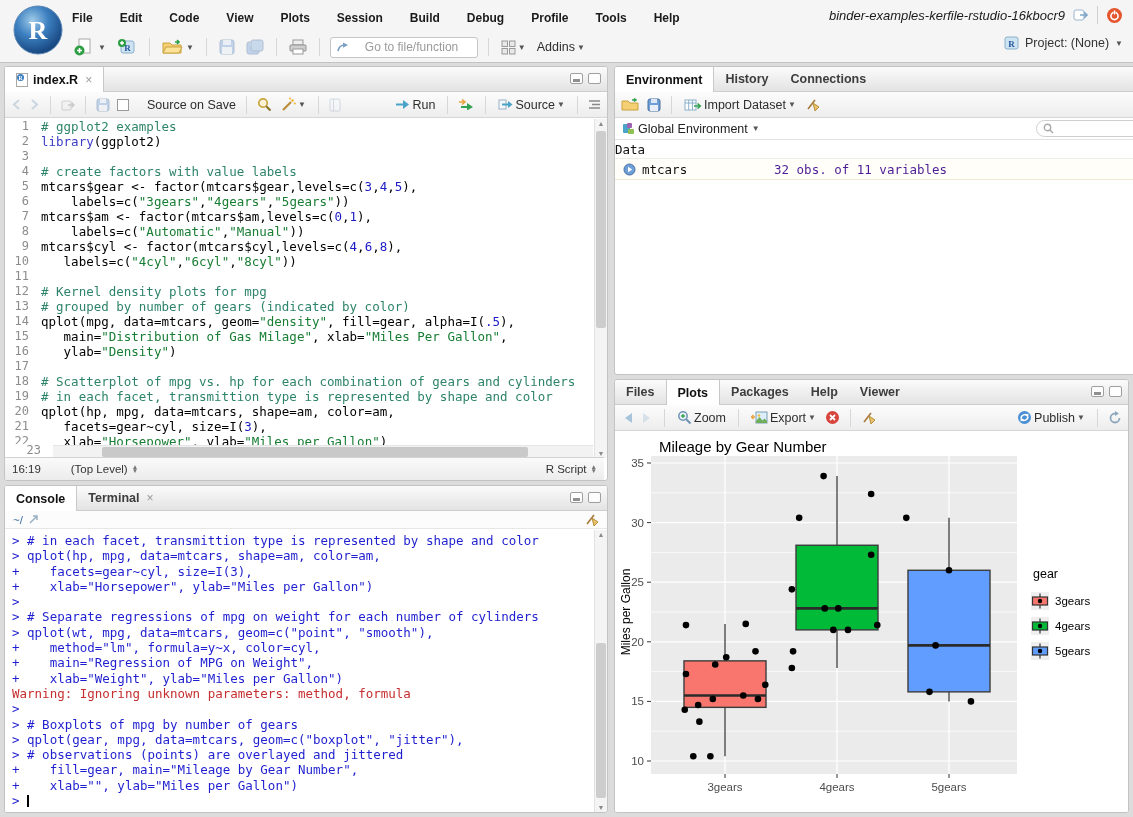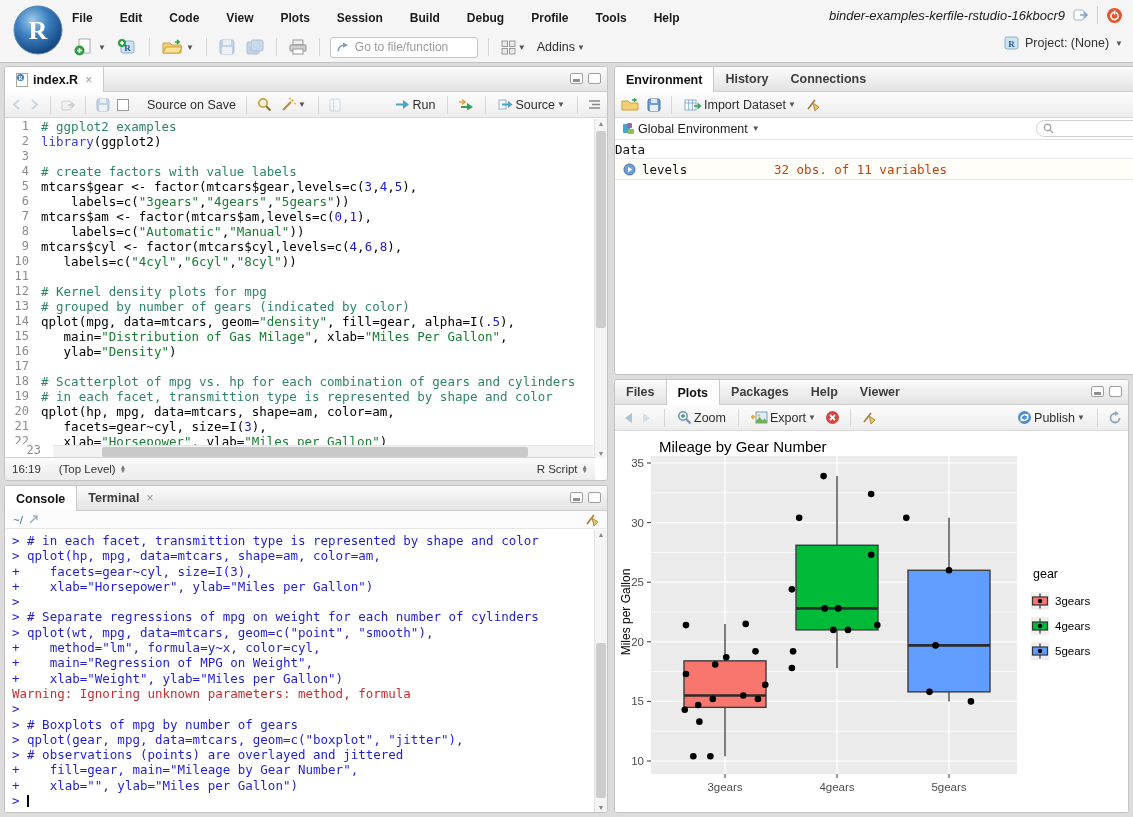--- a/index.html
+++ b/index.html
@@ -12,21 +12,21 @@
             border-bottom:1px solid #c3c3c3; }
   #logo { position:absolute; left:12px; top:4px; width:52px; height:52px; }
   #menu-bar { position:absolute; left:72px; top:7px; display:flex; gap:27px; height:22px; align-items:center; }
   .menu-item { font-size:12px; font-weight:700; color:#1b1b1b; cursor:default; }
   #session-box { position:absolute; right:10px; top:6px; display:flex; align-items:center; gap:8px;font-style:italic; }
   #session-name { font-size:13px; color:#1b1b1b; }
   .vdiv { width:1px; height:18px; background:#cfcfcf; }
   #main-toolbar { position:absolute; left:72px; top:33px; height:28px; display:flex; align-items:center; gap:7px; }
   .tbtn { display:flex; align-items:center; gap:2px; padding:2px; }
   .tb-sep { width:1px; height:18px; background:#d7d7d7; margin:0 3px; }
-  #goto-box { display:flex; align-items:center; gap:5px; width:148px; height:21px; background:#fff;
+  #goto-box { display:flex; align-items:center; gap:15px; width:148px; height:21px; background:#fff;
               border:1px solid #c6c6c6; border-radius:3px; padding:0 6px; }
   #goto-box span { font-size:12px; color:#9a9a9a; }
   #project-box { position:absolute; right:10px; top:36px; display:flex; align-items:center; gap:6px;
                  font-size:12.5px; color:#333; }
   .dd-arrow { font-size:8px; color:#555; }
 
   
   .pane { position:absolute; background:#fff; border:1px solid #c3c3c3; border-radius:3px; overflow:hidden; }
   #source-pane  { left:4px;  top:66px;  width:604px; height:415px; }
   #console-pane { left:4px;  top:485px; width:604px; height:328px; }
@@ -63,23 +63,23 @@
 
   .vscroll { position:absolute; right:0; width:13px; background:#f4f4f4; border-left:1px solid #e2e2e2; }
   .vthumb { position:absolute; left:1px; right:1px; background:#cdcdcd; border-radius:2px; }
   .sarrow { position:absolute; left:0; right:0; text-align:center; font-size:7px; color:#8a8a8a; }
   #ed-hscroll { position:absolute; left:48px; right:14px; bottom:22px; height:13px; background:#f2f2f2;
                 border-top:1px solid #e5e5e5; }
   #ed-hthumb { position:absolute; top:1px; height:10px; left:9%; width:79%; background:#c9c9c9; border-radius:2px; }
   #ed-line23 { position:absolute; left:0; bottom:22px; height:14px; width:48px; background:#fff;
                font-family:"DejaVu Sans Mono",monospace; font-size:12px; color:#8c8c8c; text-align:right;
                padding-right:12px; line-height:13px; }
-  .statusbar { position:absolute; left:0; right:12px; bottom:0; height:21px; border-top:1px solid #d2d2d2;
+  .statusbar { position:absolute; left:0; right:3px; bottom:0; height:21px; border-top:1px solid #d2d2d2;
                background:linear-gradient(#fafafa,#ececec); display:flex; align-items:center;
-               font-size:11.5px; color:#333; padding:11px 7px; gap:18px; }
+               font-size:11.5px; color:#333; padding:11px 7px; gap:30px; }
   .updown { display:inline-flex; flex-direction:column; line-height:4px; font-size:6.5px; color:#777; margin-left:4px; }
 
   
   #console-path { height:18px; display:flex; align-items:center; gap:5px; padding:0 8px; font-size:11.5px;
                   color:#444; background:#fcfcfc; border-bottom:1px solid #e7e7e7; }
   #console-body { position:absolute; left:0; right:13px; top:44px; bottom:0; background:#fff; overflow:hidden;
                   font-family:"DejaVu Sans Mono","Liberation Mono",monospace; font-size:12.5px;
                   line-height:15.3px; padding:3px 0 0 7px; }
   .cl { white-space:pre; }
   .cl-in { color:var(--console-blue); }
@@ -89,21 +89,21 @@
   
   #env-scope-row { height:22px; display:flex; align-items:center; gap:2px; padding:0 7px;
                    border-bottom:1px solid #e3e3e3; font-size:12.5px; color:#222; }
   #env-search { margin-left:auto; width:182px; height:17px; border:1px solid #cfcfcf; border-radius:9px;
                 display:flex; align-items:center; padding:0 6px; gap:4px; background:#fff; }
   #env-data-hdr { height:19px; padding:2px 0; font-size:12.5px; color:#111; border-bottom:1px solid #ececec;
                   font-family:"DejaVu Sans Mono","Liberation Mono",monospace; }
   #env-row { height:21px; display:flex; align-items:center; padding:0 8px; gap:6px; border-bottom:1px solid #f0ead2;
              background:#fffef8; font-family:"DejaVu Sans Mono","Liberation Mono",monospace; font-size:12.5px; }
   #env-obj-name { width:126px; color:#111; }
-  #env-obj-desc { color:#c2410c; }
+  #env-obj-desc { color:#4c1d95; }
 
   
   #plot-region { position:absolute; left:0; right:0; top:52px; bottom:0; background:#fff; }
   #plot-svg { position:absolute; left:4px; top:6px; }
   #plot-svg text { font-family:"Liberation Sans", sans-serif; }
 
   .icon { display:inline-flex; }
   .dis { opacity:.4; }
 </style>
 </head>
@@ -614,21 +614,21 @@
       </div>
     </div>
     <div id="env-data-hdr">Data</div>
     <div id="env-row">
       <span class="icon">
           <svg width="13" height="13">
             <circle cx="6.5" cy="6.5" r="5.5" fill="#6f9fd8" stroke="#4a70a0"></circle>
             <path d="M5 3.8 L9.2 6.5 L5 9.2 z" fill="#fff"></path>
           </svg>
         </span>
-      <span id="env-obj-name">levels</span>
+      <span id="env-obj-name">mtcars</span>
       <span id="env-obj-desc">32 obs. of 11 variables</span>
       <span class="spacer" style="flex:1;"></span>
       <span class="icon">
           <svg width="14" height="12">
             <rect x="1" y="1" width="12" height="10" fill="#eef3f8" stroke="#93a9bd"></rect>
             <line x1="1" y1="4" x2="13" y2="4" stroke="#93a9bd"></line>
             <line x1="5" y1="1" x2="5" y2="11" stroke="#93a9bd"></line>
             <line x1="9" y1="1" x2="9" y2="11" stroke="#93a9bd"></line>
           </svg>
         </span>

